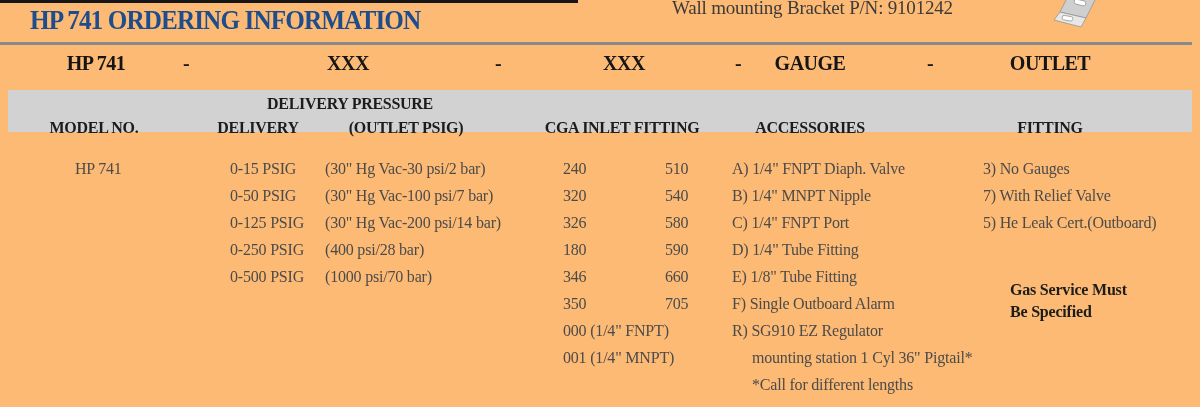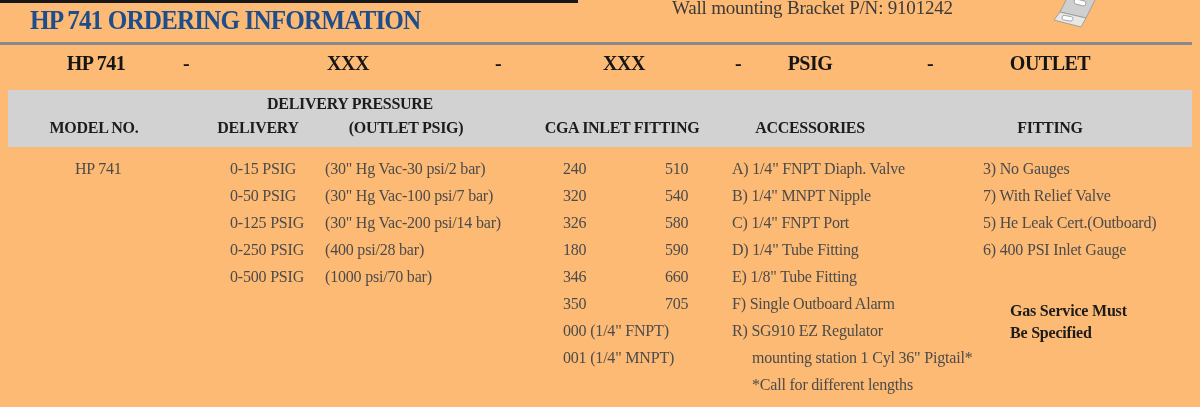--- a/index.html
+++ b/index.html
@@ -40,21 +40,21 @@
   #order-row > :nth-child(2){left:186px}
   #order-row > :nth-child(3){left:348px}
   #order-row > :nth-child(4){left:498px}
   #order-row > :nth-child(5){left:624px}
   #order-row > :nth-child(6){left:738px}
   #order-row > :nth-child(7){left:810px}
   #order-row > :nth-child(8){left:930px}
   #order-row > :nth-child(9){left:1050px}
 
   #header-band{
-    position:absolute;left:8px;top:90px;width:1184px;height:57px;
+    position:absolute;left:8px;top:90px;width:1184px;height:42px;
     background:var(--band-gray,#d2d2d2);
   }
   #header-band .h{
     position:absolute;transform:translateX(-50%);
     font-size:16px;font-weight:700;color:#1c1c1c;
     letter-spacing:-0.3px;white-space:nowrap;
   }
   .h-group   {left:342px;top:5px;}
   .h-model   {left:86px; top:29px;}
   .h-delivery{left:250px;top:29px;}
@@ -70,21 +70,21 @@
   }
   #col-model{left:75px}
   #col-delivery{left:230px}
   #col-gauge{left:325px}
   #col-cga1{left:563px}
   #col-cga2{left:665px}
   #col-acc{left:732px}
   #col-opt{left:983px}
   .col .ind{padding-left:20px;}
   #options-note{
-    position:absolute;left:1010px;top:300px;
+    position:absolute;left:1010px;top:279px;
     font-size:16px;font-weight:700;line-height:22px;color:#1c1c1c;
     letter-spacing:-0.2px;white-space:nowrap;
   }
 </style>
 </head>
 <body>
 
 <div class="page">
 
   <div class="top-bar"></div>
@@ -104,21 +104,21 @@
 
   <div class="title-rule"></div>
 
   <div id="order-row">
       <div>HP 741</div>
       <div>-</div>
       <div>XXX</div>
       <div>-</div>
       <div>XXX</div>
       <div>-</div>
-      <div>PSIG</div>
+      <div>GAUGE</div>
       <div>-</div>
       <div>OUTLET</div>
     </div>
 
   <div id="header-band">
     <div class="h h-group">DELIVERY PRESSURE</div>
     <div class="h h-model">MODEL NO.</div>
     <div class="h h-delivery">DELIVERY</div>
     <div class="h h-gauge">(OUTLET PSIG)</div>
     <div class="h h-cga">CGA INLET FITTING</div>
@@ -169,21 +169,20 @@
       <div>E) 1/8" Tube Fitting</div>
       <div>F) Single Outboard Alarm</div>
       <div>R) SG910 EZ Regulator</div>
       <div class="ind">mounting station 1 Cyl 36" Pigtail*</div>
       <div class="ind">*Call for different lengths</div>
     </div>
   <div class="col" id="col-opt">
       <div>3) No Gauges</div>
       <div>7) With Relief Valve</div>
       <div>5) He Leak Cert.(Outboard)</div>
-      <div>6) 400 PSI Inlet Gauge</div>
     </div>
 
   <div id="options-note">
       <div>Gas Service Must</div>
       <div>Be Specified</div>
     </div>
 
 </div>
 
 </body></html>

